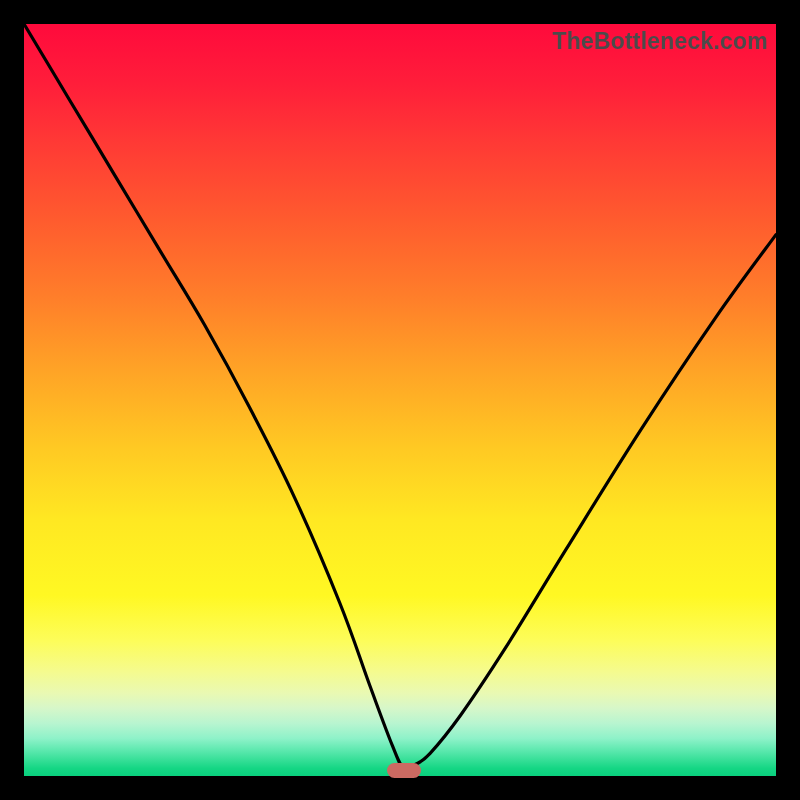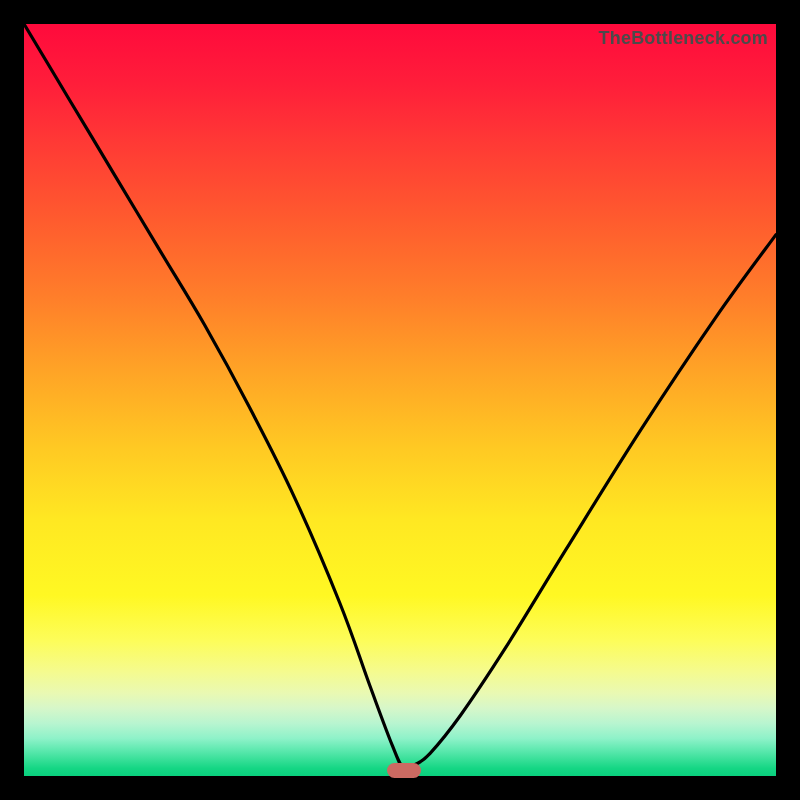--- a/index.html
+++ b/index.html
@@ -44,21 +44,21 @@
       #32de95 98%,
       #14d684 99%,
       #0ad07e 100%
     );
   }
   .watermark {
     position: absolute;
     top: 4px;
     right: 8px;
     color: #4b4b4b;
-    font-size: 18px;
+    font-size: 23px;
     font-weight: 600;
     letter-spacing: 0.2px;
     user-select: none;
   }
   svg.curve {
     position: absolute;
     left: 0;
     top: 0;
     width: 752px;
     height: 752px;

